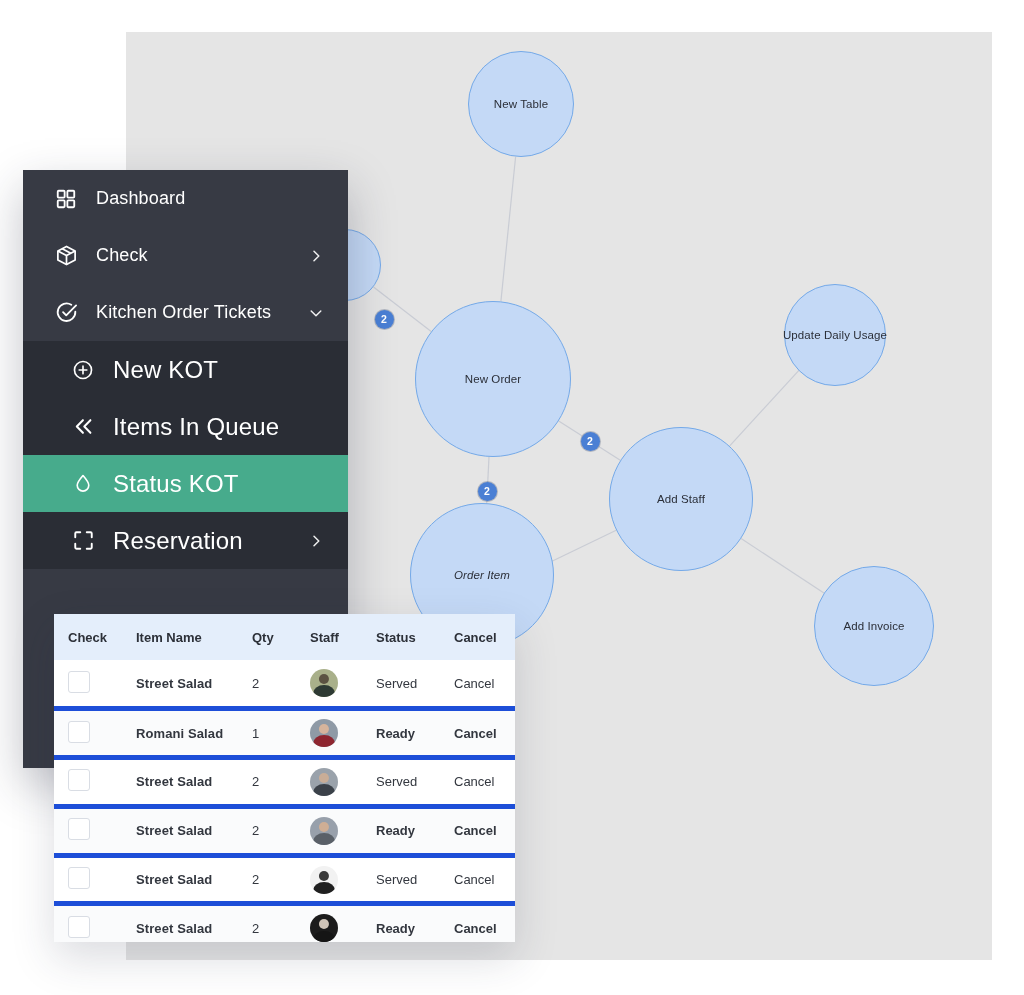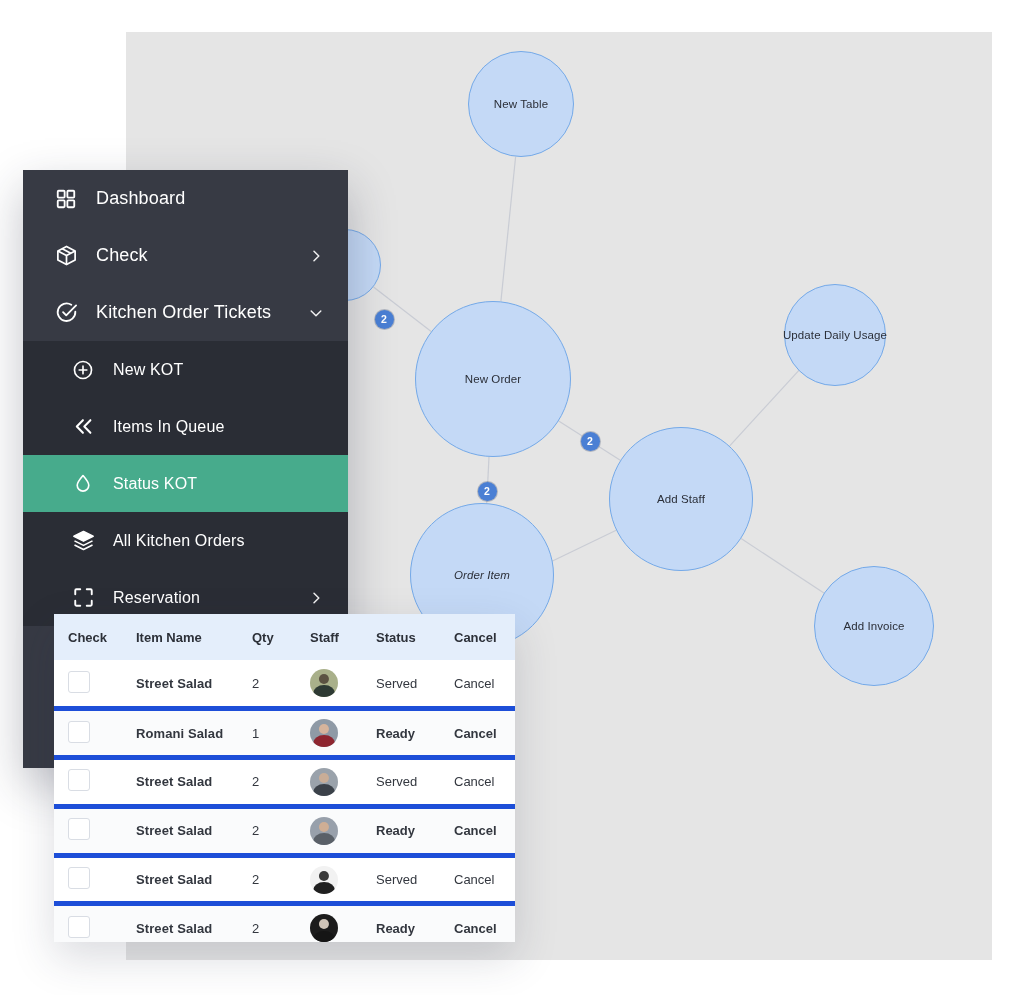--- a/index.html
+++ b/index.html
@@ -57,21 +57,21 @@
 
   .nav-item {
     display: flex; align-items: center;
     height: 57px;
     padding: 0 24px 0 30px;
     color: #ffffff;
     font-size: 18px;
     letter-spacing: .15px;
     cursor: default;
   }
-  .nav-item.sub { padding-left: 47px; font-size: 16px; }
+  .nav-item.sub { padding-left: 47px; font-size: 24px; }
   .nav-item.active { background: #47ab8c; }
   .nav-ico {
     width: 26px; height: 26px;
     flex: 0 0 26px;
     display: flex; align-items: center; justify-content: center;
     margin-right: 17px;
   }
   .nav-ico svg { display: block; }
   .nav-label { flex: 1 1 auto; }
   .nav-caret { flex: 0 0 auto; display: flex; align-items: center; opacity: .92; }
@@ -244,30 +244,20 @@
         </span>
         <span class="nav-label">Items In Queue</span>
       </div>
       <div class="nav-item sub nav-sub active">
         <span class="nav-ico">
           <svg width="22" height="22" viewBox="0 0 24 24" fill="none" stroke="#fff" stroke-width="1.8" stroke-linejoin="round">
             <path d="M12 2.8c3.9 4.5 6.3 7.6 6.3 10.6A6.3 6.3 0 0 1 5.7 13.4c0-3 2.4-6.1 6.3-10.6z"></path>
           </svg>
         </span>
         <span class="nav-label">Status KOT</span>
-      </div>
-      <div class="nav-item sub nav-sub">
-        <span class="nav-ico">
-          <svg width="23" height="23" viewBox="0 0 24 24" fill="none" stroke="#fff" stroke-width="1.7" stroke-linejoin="round">
-            <path d="M12 2.6 22 7.6 12 12.6 2 7.6z" fill="#fff" stroke="#fff"></path>
-            <path d="M2.6 12.4 12 17.1l9.4-4.7"></path>
-            <path d="M2.6 16.6 12 21.3l9.4-4.7"></path>
-          </svg>
-        </span>
-        <span class="nav-label">All Kitchen Orders</span>
       </div>
       <div class="nav-item sub nav-sub">
         <span class="nav-ico">
           <svg width="23" height="23" viewBox="0 0 24 24" fill="none" stroke="#fff" stroke-width="2" stroke-linecap="round" stroke-linejoin="round">
             <path d="M3.4 8.6V4.6a1.2 1.2 0 0 1 1.2-1.2h4"></path>
             <path d="M20.6 8.6V4.6a1.2 1.2 0 0 0-1.2-1.2h-4"></path>
             <path d="M3.4 15.4v4a1.2 1.2 0 0 0 1.2 1.2h4"></path>
             <path d="M20.6 15.4v4a1.2 1.2 0 0 1-1.2 1.2h-4"></path>
           </svg>
         </span>

